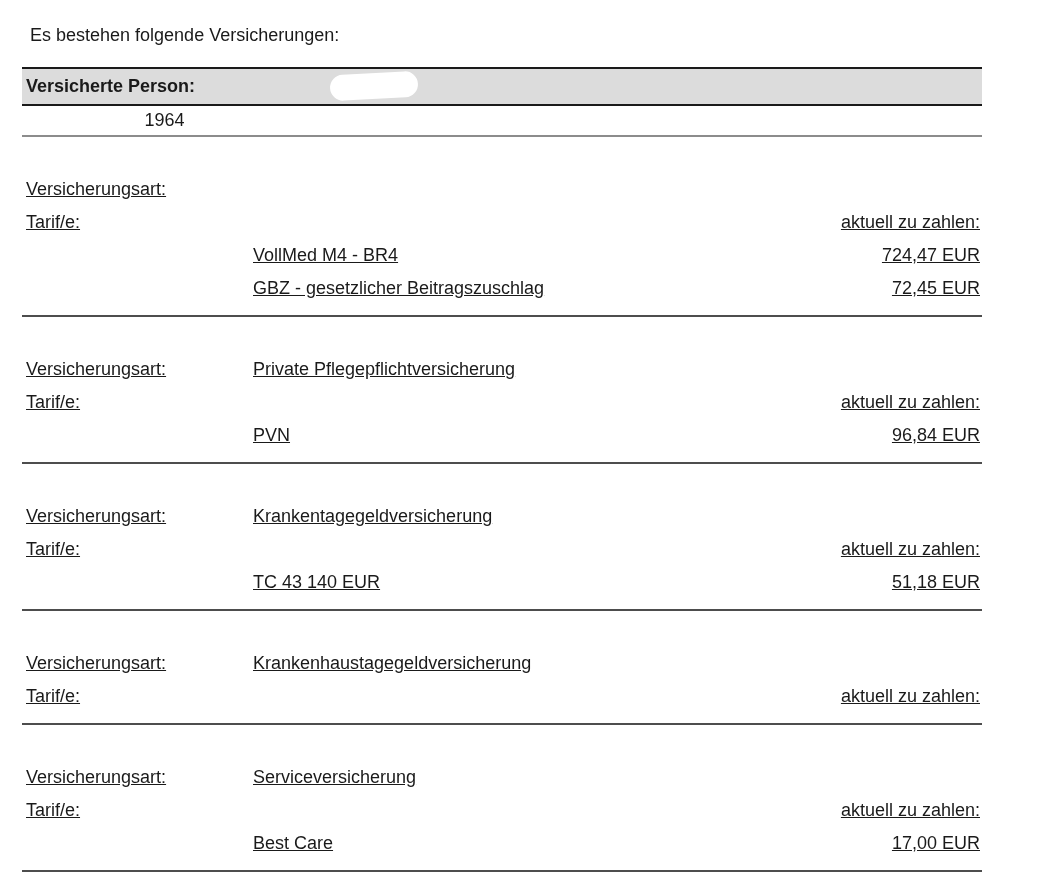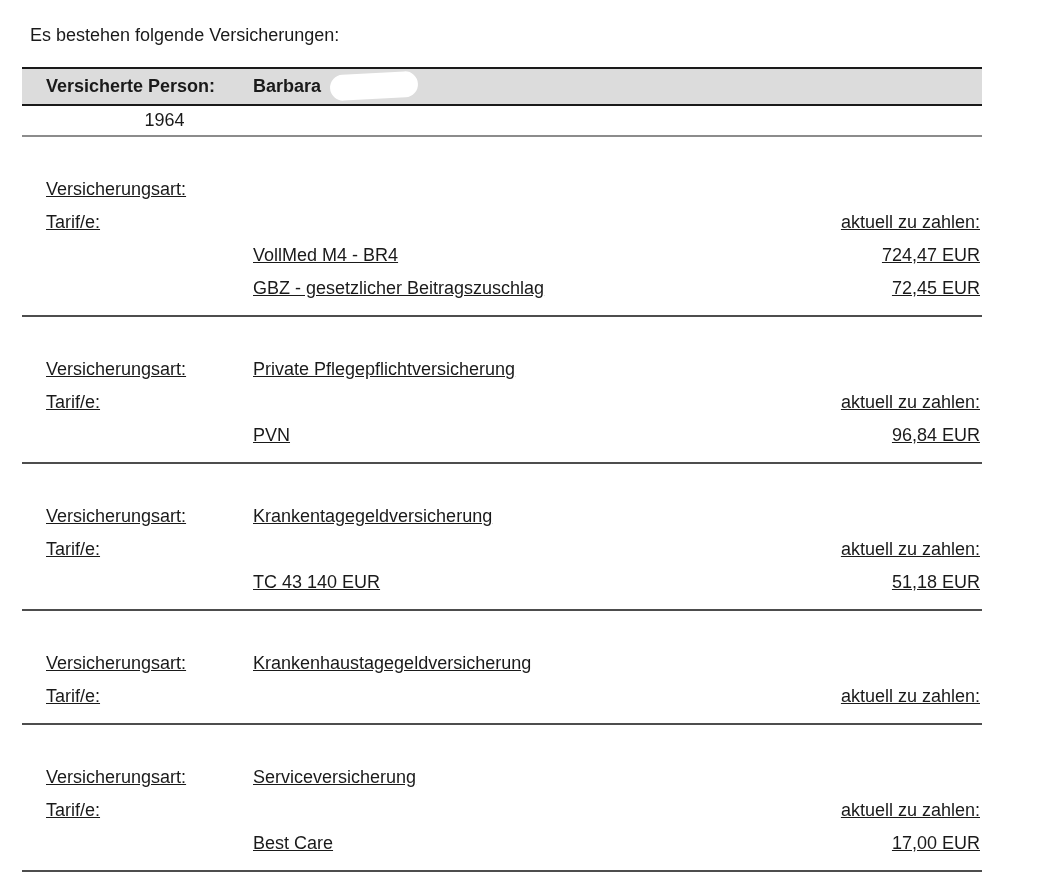--- a/index.html
+++ b/index.html
@@ -40,21 +40,21 @@
     position:relative;
     background:var(--header-bg);
     height:35px;
     border-bottom:2px solid var(--rule-black);
     font-weight:bold;
   }
   .person-row.birth{
     height:29px;
     border-bottom:2px solid var(--rule-gray);
   }
-  .col-label{padding-left:24px;}
+  .col-label{padding-left:4px;}
   .birth-indent{padding-left:54px;text-align:center;}
   .redaction{
     position:absolute;
     left:308px;
     top:4px;
     width:88px;
     height:26px;
     background:#ffffff;
     border-radius:14px;
     transform:rotate(-3deg);
@@ -82,21 +82,20 @@
 </head>
 <body>
 
 <div class="page">
 
   <p class="intro">Es bestehen folgende Versicherungen:</p>
 
   <div class="person-table">
     <div class="person-row header">
       <span class="col-label">Versicherte Person:</span>
-      <span class="col-value">Barbara</span>
       <span class="redaction"></span>
     </div>
     <div class="person-row birth">
       <span class="col-value birth-indent">1964</span>
     </div>
   </div>
 
   <div class="sections">
 
     <section class="ins-section">

